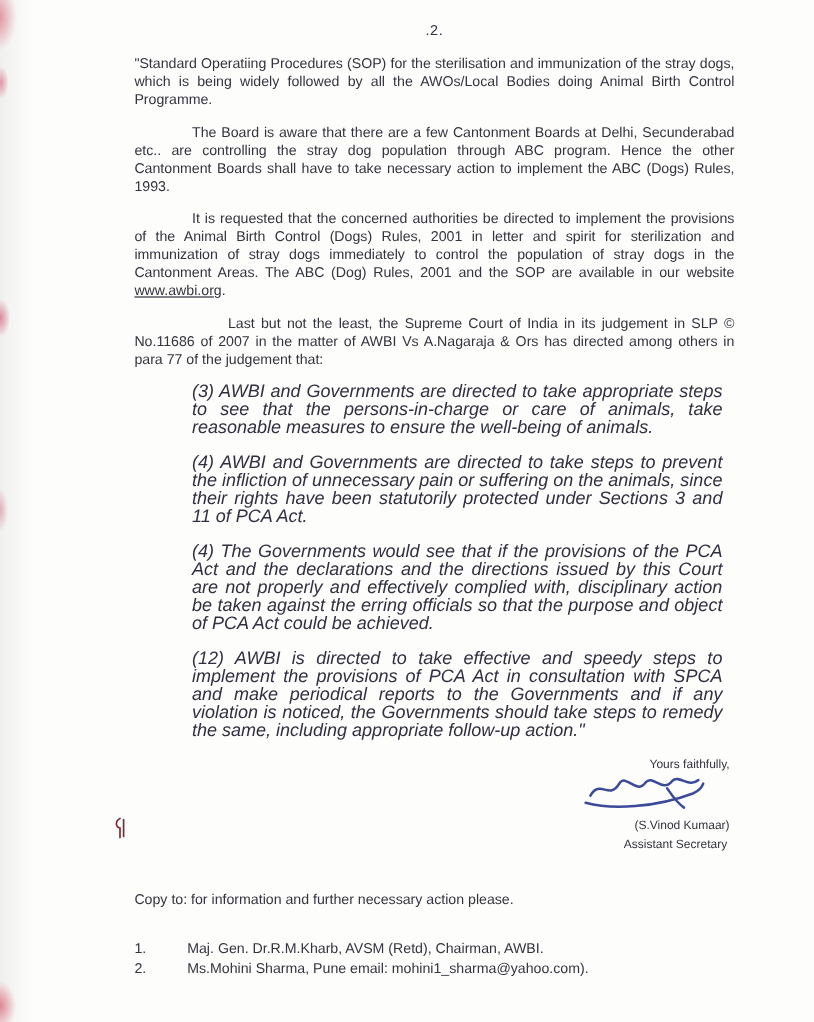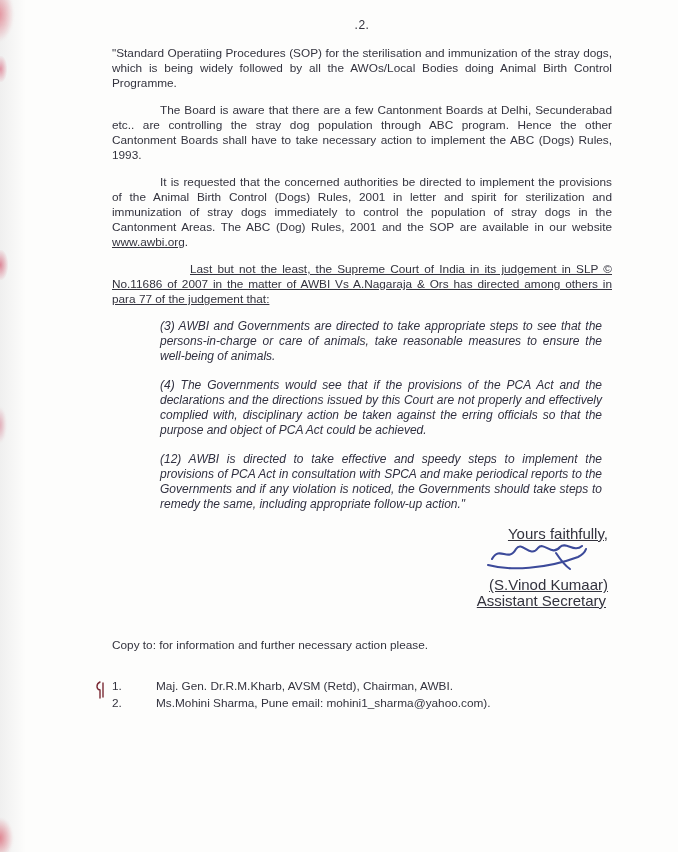--- a/index.html
+++ b/index.html
@@ -34,50 +34,49 @@
     margin: 6px 0 14px 0;
     letter-spacing: 0.5px;
   }
   p.para {
     font-size: 11.8px;
     line-height: 15px;
     text-align: justify;
     margin: 0 0 12px 0;
   }
   p.para.indent { text-indent: 48px; }
-  p.para.indent-big { text-indent: 78px; text-decoration: underline; }
+  p.para.indent-big { text-indent: 78px; }
   .quote-block {
     margin: 2px 0 0 48px;
     width: 442px;
   }
   p.quote {
     font-style: italic;
-    font-size: 12px;
+    font-size: 15px;
     line-height: 15px;
     text-align: justify;
     margin: 0 0 14px 0;
     color: #303040;
   }
   .link {
     text-decoration: underline;
     cursor: pointer;
     color: #33333e;
   }
   .closing-line {
     margin-top: 2px;
     margin-bottom: 10px;
     text-align: left;
   }
   .signoff {
     text-align: right;
-    font-size: 15px;
+    font-size: 10px;
     line-height: 15px;
     margin-top: 0;
     padding-right: 4px;
-    text-decoration: underline;
   }
   .signoff .salutation { display: block; margin-bottom: 2px; }
   .signature-wrap {
     display: block;
     height: 34px;
     position: relative;
   }
   .signature-wrap svg {
     position: absolute;
     right: 18px;
@@ -144,20 +143,21 @@
 
 
   <p class="para indent">The Board is aware that there are a few Cantonment Boards at Delhi, Secunderabad etc.. are controlling the stray dog population through ABC program. Hence the other Cantonment Boards shall have to take necessary action to implement the ABC (Dogs) Rules, 1993.</p>
 
   <p class="para indent"><span>It is requested that the concerned authorities be directed to implement the provisions of the Animal Birth Control (Dogs) Rules, 2001 in letter and spirit for sterilization and immunization of stray dogs immediately to control the population of stray dogs in the Cantonment Areas. The ABC (Dog) Rules, 2001 and the SOP are available in our website </span><span class="link">www.awbi.org</span><span>.</span></p>
 
   <p class="para indent-big">Last but not the least, the Supreme Court of India in its judgement in SLP © No.11686 of 2007 in the matter of AWBI Vs A.Nagaraja &amp; Ors has directed among others in para 77 of the judgement that:</p>
 
   <div class="quote-block">
     <p class="quote">(3) AWBI and Governments are directed to take appropriate steps to see that the persons-in-charge or care of animals, take reasonable measures to ensure the well-being of animals.</p>
+    <p class="quote">(4) AWBI and Governments are directed to take steps to prevent the infliction of unnecessary pain or suffering on the animals, since their rights have been statutorily protected under Sections 3 and 11 of PCA Act.</p>
     <p class="quote">(4) The Governments would see that if the provisions of the PCA Act and the declarations and the directions issued by this Court are not properly and effectively complied with, disciplinary action be taken against the erring officials so that the purpose and object of PCA Act could be achieved.</p>
     <p class="quote">(12) AWBI is directed to take effective and speedy steps to implement the provisions of PCA Act in consultation with SPCA and make periodical reports to the Governments and if any violation is noticed, the Governments should take steps to remedy the same, including appropriate follow-up action."</p>
   </div>
 
 
   <div class="signoff">
     <span class="salutation">Yours faithfully,</span>
     <span class="signature-wrap">
       <svg width="104" height="36" viewBox="0 0 104 36">
         <g fill="none" stroke="#3c4a9a" stroke-width="2.1" stroke-linecap="round">

